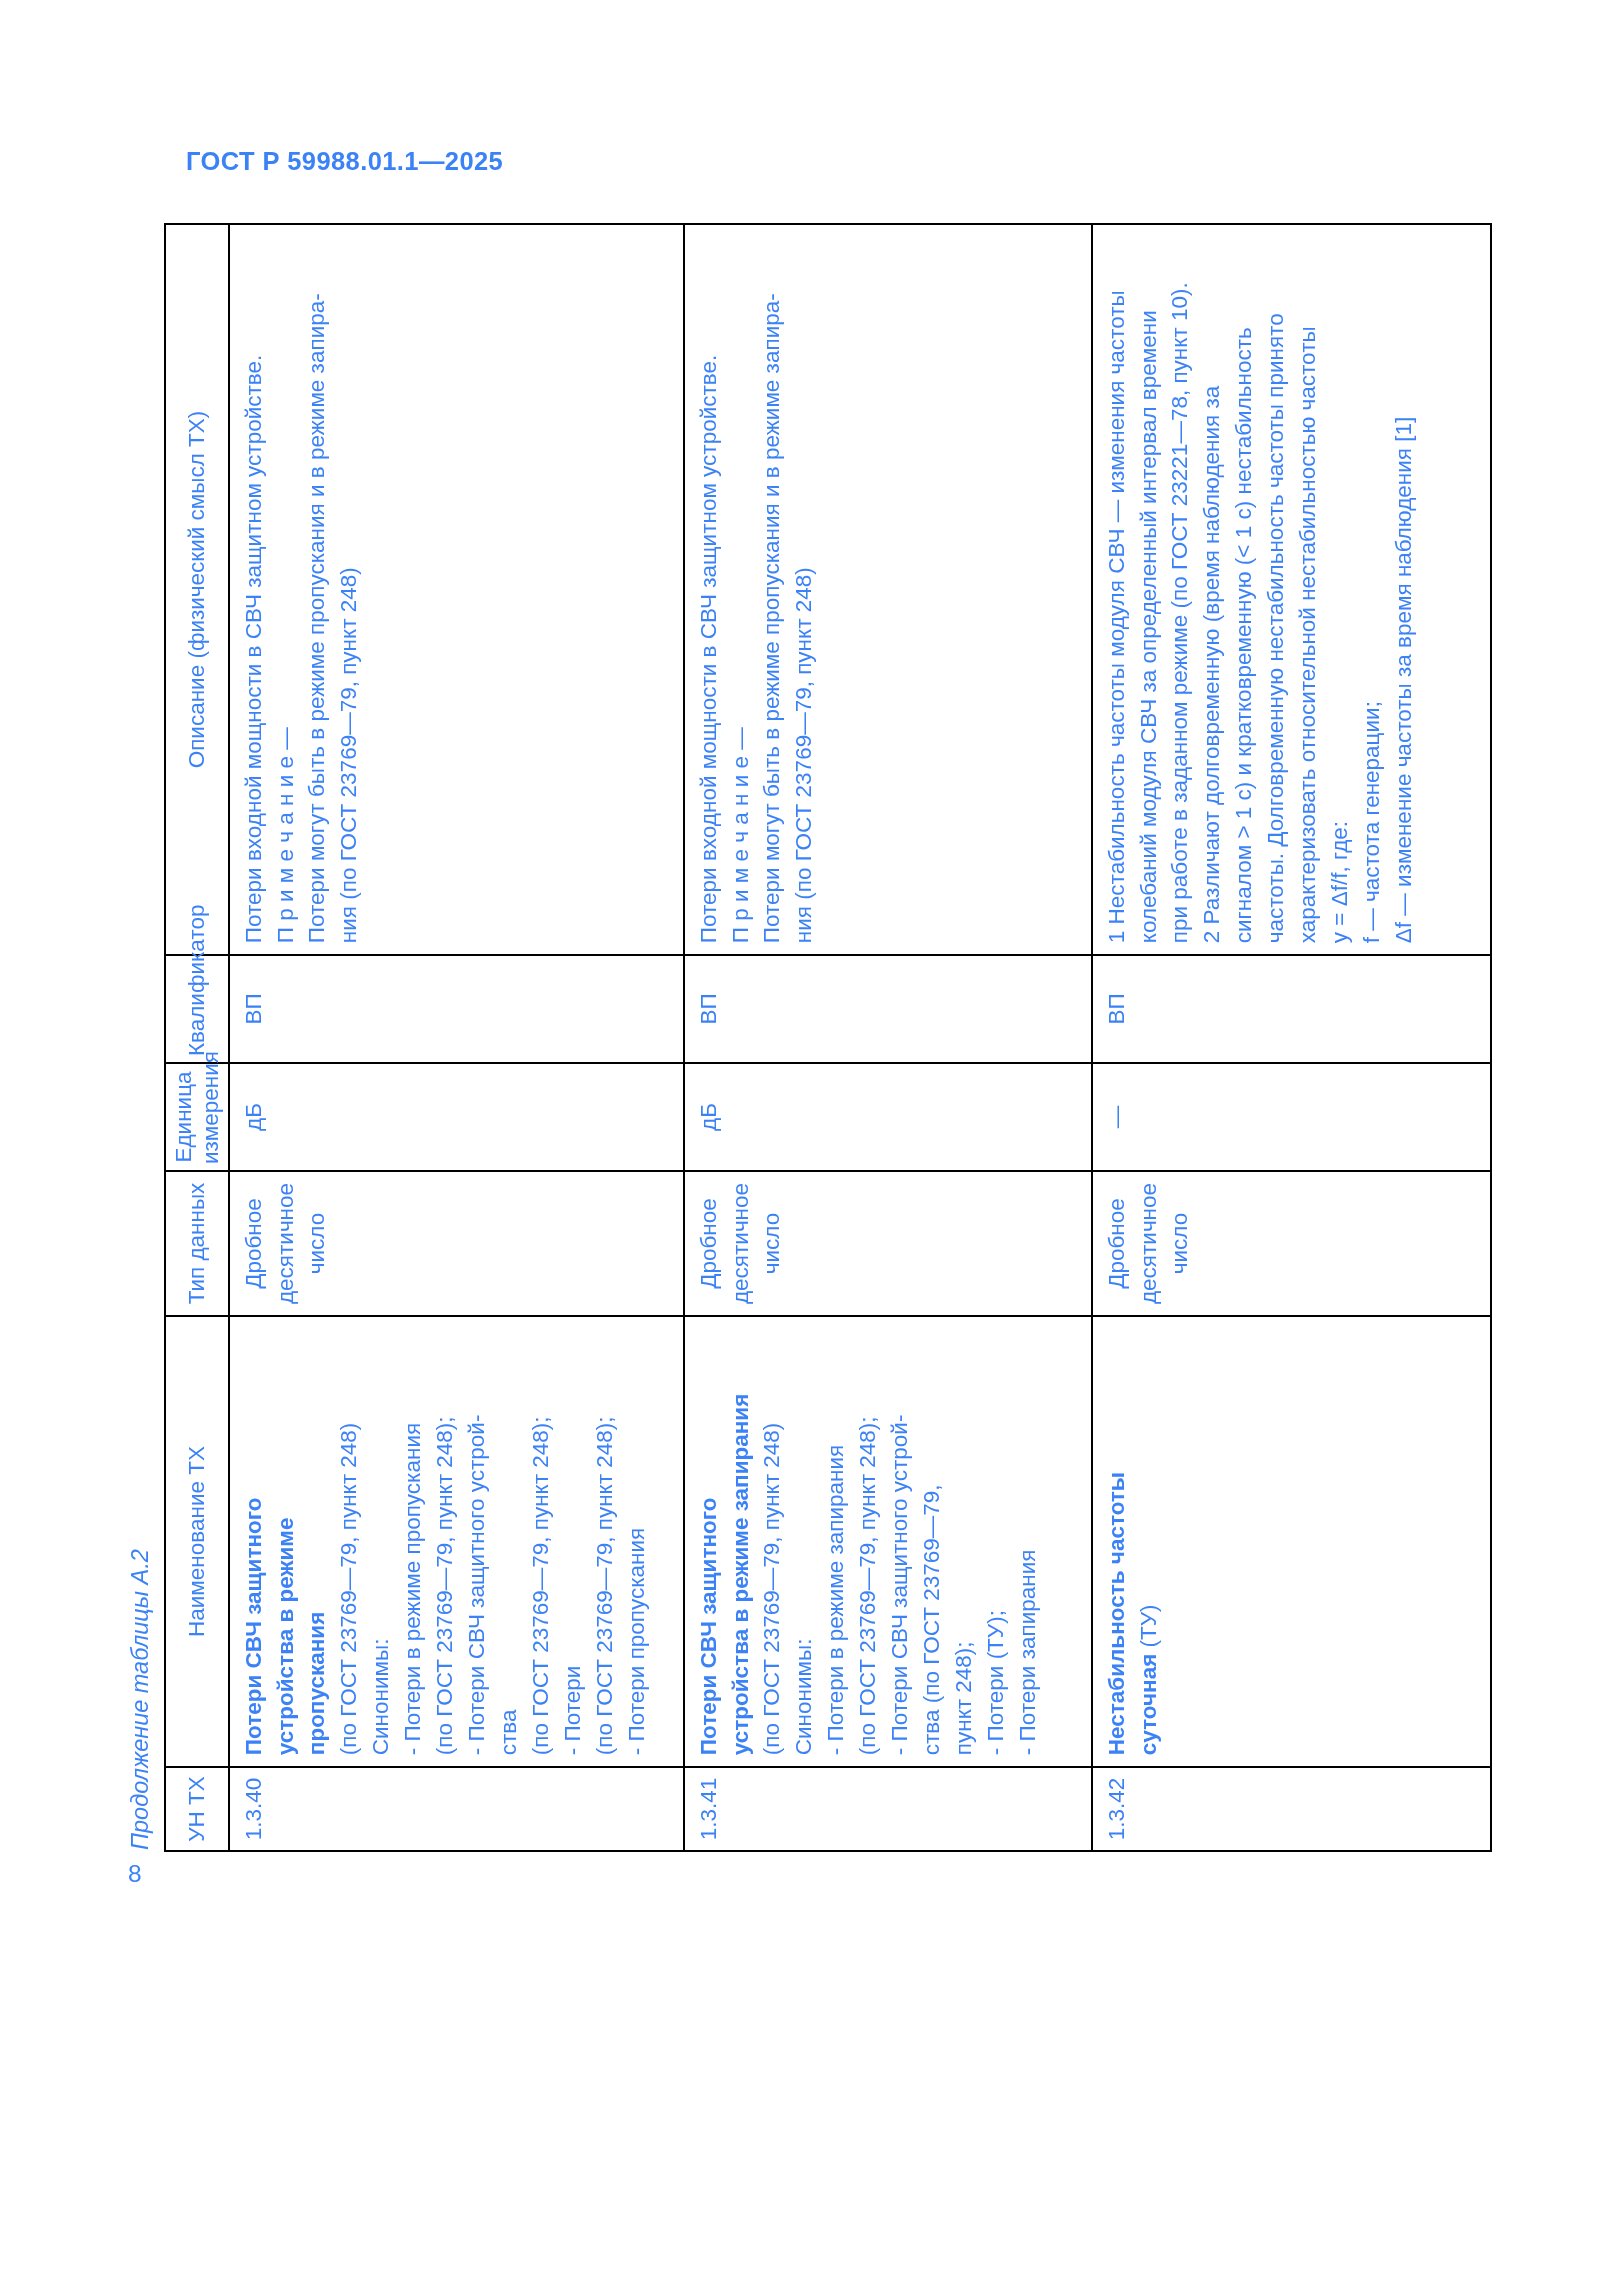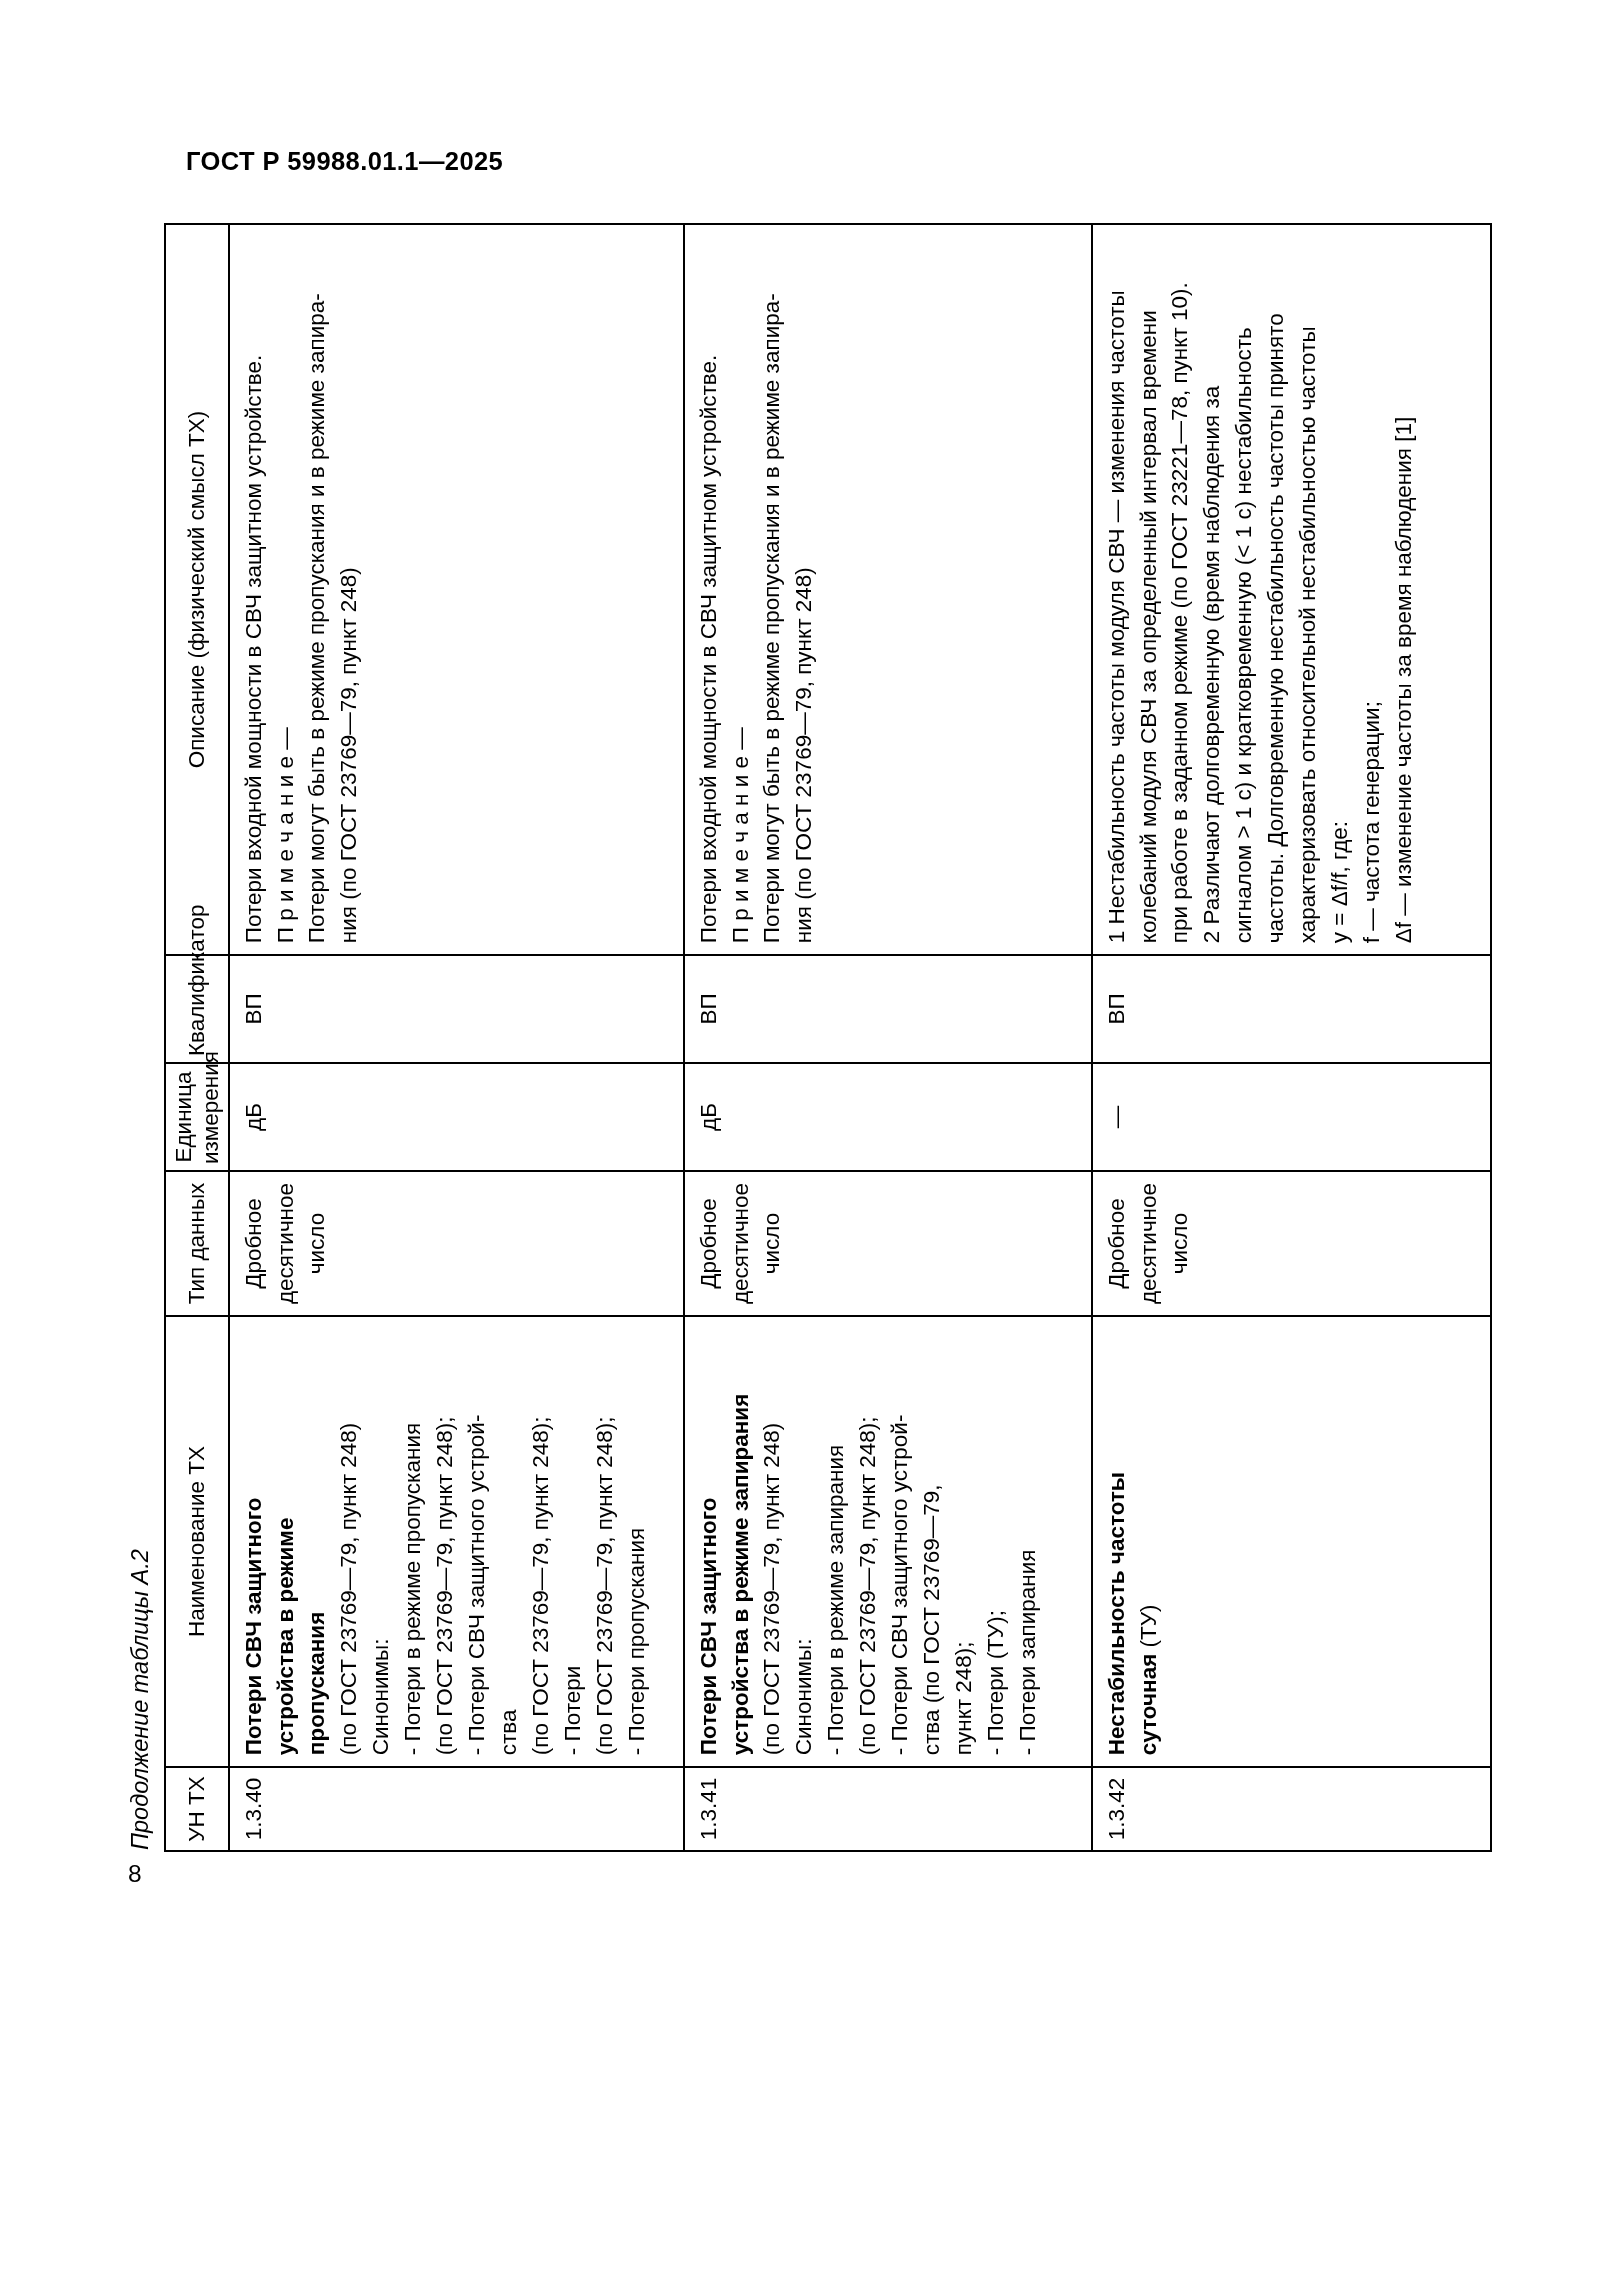--- a/index.html
+++ b/index.html
@@ -4,21 +4,21 @@
 <style>
   * { margin: 0; padding: 0; box-sizing: border-box; }
   html, body { background: #ffffff; }
   .page {
     position: relative;
     width: 1621px;
     height: 2293px;
     background: #ffffff;
     overflow: hidden;
     font-family: "Liberation Sans", sans-serif;
-    color: #000000;
+    color: #3b82f6;
   }
   .doc-header {
     position: absolute;
     left: 186px;
     top: 147px;
     font-size: 25.5px;
     font-weight: bold;
     letter-spacing: 0.4px;
     white-space: nowrap;
   }

